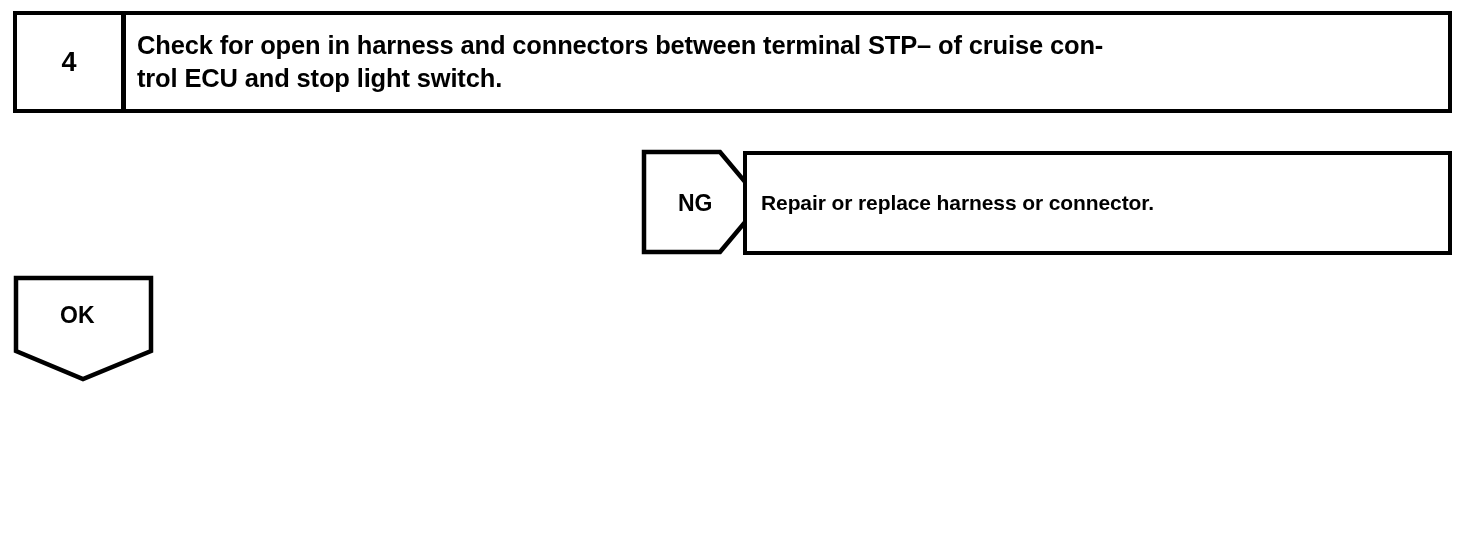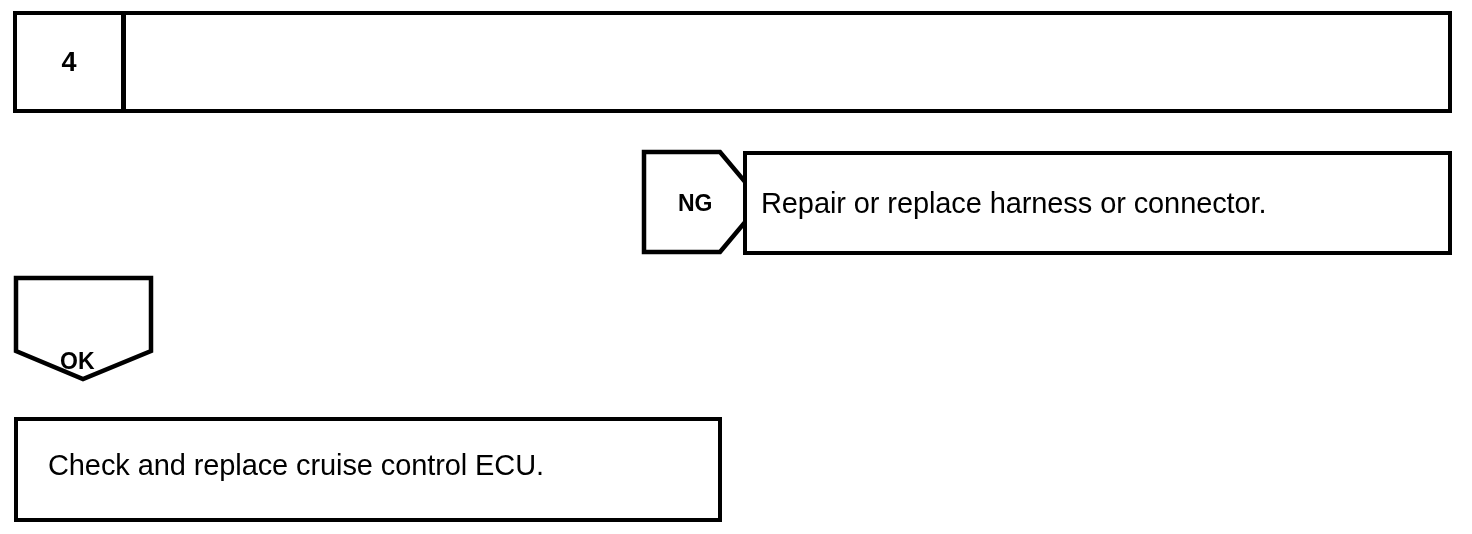--- a/index.html
+++ b/index.html
@@ -102,38 +102,37 @@
     height: 104px;
     box-sizing: border-box;
     border: 4px solid #000;
     background: #fff;
     display: flex;
     align-items: center;
     padding-left: 14px;
     padding-right: 8px;
   }
   .result-text {
-    font-size: 29px;
-    font-weight: normal;
+    font-size: 21px;
+    font-weight: bold;
     line-height: 1.25;
     letter-spacing: -0.1px;
   }
 
   
   .branch-ok {
     position: absolute;
     left: 14px;
     top: 276px;
     width: 139px;
     height: 105px;
   }
   .branch-ok .branch-label {
     left: 46px;
     top: 28px;
-    margin-top: 46px;
   }
 
   
   .result-box-ok {
     position: absolute;
     left: 14px;
     top: 417px;
     width: 708px;
     height: 105px;
     box-sizing: border-box;
@@ -149,37 +148,38 @@
 </style>
 </head>
 <body>
 
 <div class="flow-root">
 
   <div class="step-box">
     <div class="step-number-cell">
       <span class="step-number-text">4</span>
     </div>
+    <div class="step-instruction-cell">
+      <span class="step-instruction-text">Check for open in harness and connectors between terminal STP– of cruise con-
+trol ECU and stop light switch.</span>
+    </div>
   </div>
 
   <div class="branch-ng">
     <svg viewBox="0 0 122 104" preserveAspectRatio="none">
       <polygon points="2,2 78,2 120,52 78,102 2,102" fill="#ffffff" stroke="#000000" stroke-width="4.5" stroke-linejoin="miter"></polygon>
     </svg>
     <span class="branch-label">NG</span>
   </div>
 
   <div class="result-box-ng">
     <span class="result-text">Repair or replace harness or connector.</span>
   </div>
 
   <div class="branch-ok">
     <svg viewBox="0 0 139 105" preserveAspectRatio="none">
       <polygon points="2,2 137,2 137,75 69,103 2,75" fill="#ffffff" stroke="#000000" stroke-width="4.5" stroke-linejoin="miter"></polygon>
     </svg>
     <span class="branch-label">OK</span>
   </div>
 
-  <div class="result-box-ok">
-    <span class="result-text">Check and replace cruise control ECU.</span>
-  </div>
 
 </div>
 
 </body></html>

